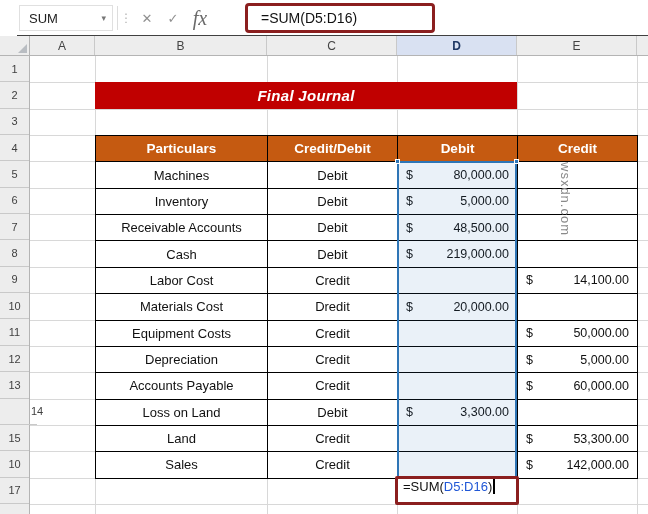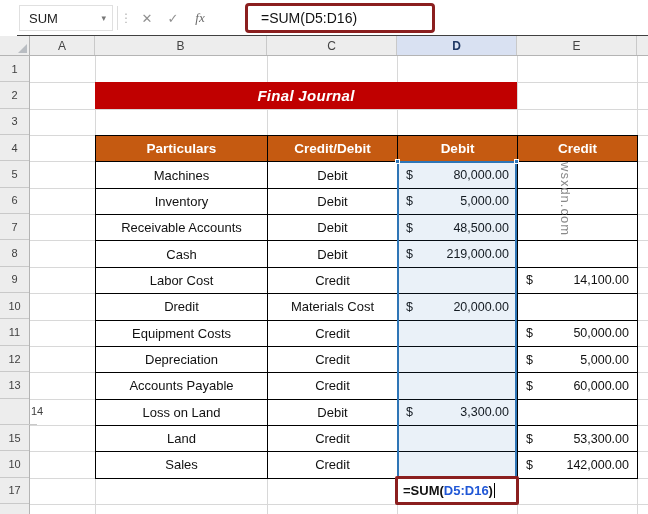--- a/index.html
+++ b/index.html
@@ -20,21 +20,21 @@
   
   .formula-bar{position:absolute;left:17px;top:0;width:648px;height:36px;background:#fff;border-bottom:1px solid #404040;}
   .name-box{position:absolute;left:2px;top:5px;width:94px;height:26px;border:1px solid #E0E0E0;background:#fff;display:flex;align-items:center;font-size:13px;color:#222;}
   .name-box .nb-text{padding-left:9px;flex:1;}
   .name-box .nb-arrow{font-size:9px;color:#777;padding-right:6px;}
   .fb-sep{position:absolute;left:100px;top:6px;width:1px;height:24px;background:#DDDDDD;}
   .fb-dots{position:absolute;left:103px;top:5px;width:12px;height:26px;display:flex;align-items:center;justify-content:center;color:#B3B3B3;font-size:12px;}
   .fb-btn{position:absolute;top:5px;height:26px;display:flex;align-items:center;justify-content:center;background:transparent;border:none;cursor:default;}
   .fb-cancel{left:118px;width:24px;color:#909090;font-size:13px;}
   .fb-enter{left:144px;width:24px;color:#909090;font-size:13px;}
-  .fb-fx{left:170px;width:26px;color:#6A6A6A;font-size:13px;font-family:"Liberation Serif",serif;font-style:italic;}
+  .fb-fx{left:170px;width:26px;color:#6A6A6A;font-size:20px;font-family:"Liberation Serif",serif;font-style:italic;}
   .formula-input{position:absolute;left:228px;top:3px;width:190px;height:30px;border:3px solid var(--formula-border);border-radius:4px;background:#fff;display:flex;align-items:center;padding-left:13px;font-size:14px;color:#111;}
 
   
   .sheet{position:absolute;left:0;top:36px;width:648px;height:478px;background:#fff;}
   .corner{position:absolute;left:0;top:0;width:30px;height:20px;background:var(--hdr-strip);border-right:1px solid var(--hdr-line);border-bottom:1px solid var(--hdr-line);}
   .corner .tri{position:absolute;right:2px;bottom:2px;width:0;height:0;border-left:9px solid transparent;border-bottom:9px solid #B9BDC2;}
   .col-headers{position:absolute;left:30px;top:0;width:618px;height:20px;background:var(--hdr-strip);border-bottom:1px solid var(--hdr-line);}
   .col-h{position:absolute;top:0;height:19px;display:flex;align-items:center;justify-content:center;font-size:12px;color:#444;border-right:1px solid #C9C9C9;}
   .col-h.selected{background:#D9E1F2;color:#1F3864;font-weight:bold;}
   .row-headers{position:absolute;left:0;top:20px;width:30px;height:458px;background:var(--hdr-strip);border-right:1px solid var(--hdr-line);}
@@ -48,21 +48,21 @@
   .journal-table{position:absolute;left:95px;top:99.1px;display:grid;grid-template-columns:172px 130px 120px 120px;grid-auto-rows:26.35px;border-top:1px solid #000;border-left:1px solid #000;background:#fff;z-index:2;}
   .jt-cell{border-right:1px solid #000;border-bottom:1px solid #000;display:flex;align-items:center;justify-content:center;font-size:13px;color:#111;background:#fff;overflow:hidden;}
   .jt-head{background:var(--table-hdr-bg);color:#fff;font-weight:bold;font-size:13.5px;}
   .jt-money{justify-content:space-between;padding:0 8px;font-size:12.5px;}
 
   .selection{position:absolute;left:397px;top:125.4px;width:120px;height:316.2px;border:2px solid var(--sel-border);background:var(--sel-fill);z-index:3;pointer-events:none;}
   .sel-handle{position:absolute;width:5px;height:5px;background:var(--sel-border);border:1px solid #fff;z-index:4;}
   .sel-handle.tl{left:-4px;top:-4px;}
   .sel-handle.tr{right:-4px;top:-4px;}
 
-  .active-cell{position:absolute;left:395px;top:440px;width:124px;height:29px;border:3px solid var(--formula-border);border-radius:2px;background:#fff;display:flex;align-items:center;padding-left:5px;font-size:13px;font-weight:bold;color:#111;z-index:5;white-space:nowrap;}
+  .active-cell{position:absolute;left:395px;top:440px;width:124px;height:29px;border:3px solid var(--formula-border);border-radius:2px;background:#fff;display:flex;align-items:flex-start;padding-left:5px;font-size:13px;font-weight:normal;color:#111;z-index:5;white-space:nowrap;}
   .active-cell .ref{color:var(--ref-blue);}
   .caret{display:inline-block;width:1.5px;height:15px;background:#000;margin-left:1px;}
 
   .watermark{position:absolute;left:558px;top:126px;writing-mode:vertical-rl;font-size:13px;color:#8A8A8A;letter-spacing:1px;z-index:6;}
 </style>
 </head>
 <body>
 
 <div class="app">
 
@@ -174,22 +174,22 @@
           <span>219,000.00</span>
         </div>
         <div class="jt-cell jt-money"></div>
         <div class="jt-cell ">Labor Cost</div>
         <div class="jt-cell ">Credit</div>
         <div class="jt-cell jt-money"></div>
         <div class="jt-cell jt-money">
           <span>$</span>
           <span>14,100.00</span>
         </div>
+        <div class="jt-cell ">Materials Cost</div>
         <div class="jt-cell ">Dredit</div>
-        <div class="jt-cell ">Materials Cost</div>
         <div class="jt-cell jt-money">
           <span>$</span>
           <span>20,000.00</span>
         </div>
         <div class="jt-cell jt-money"></div>
         <div class="jt-cell ">Equipment Costs</div>
         <div class="jt-cell ">Credit</div>
         <div class="jt-cell jt-money"></div>
         <div class="jt-cell jt-money">
           <span>$</span>

